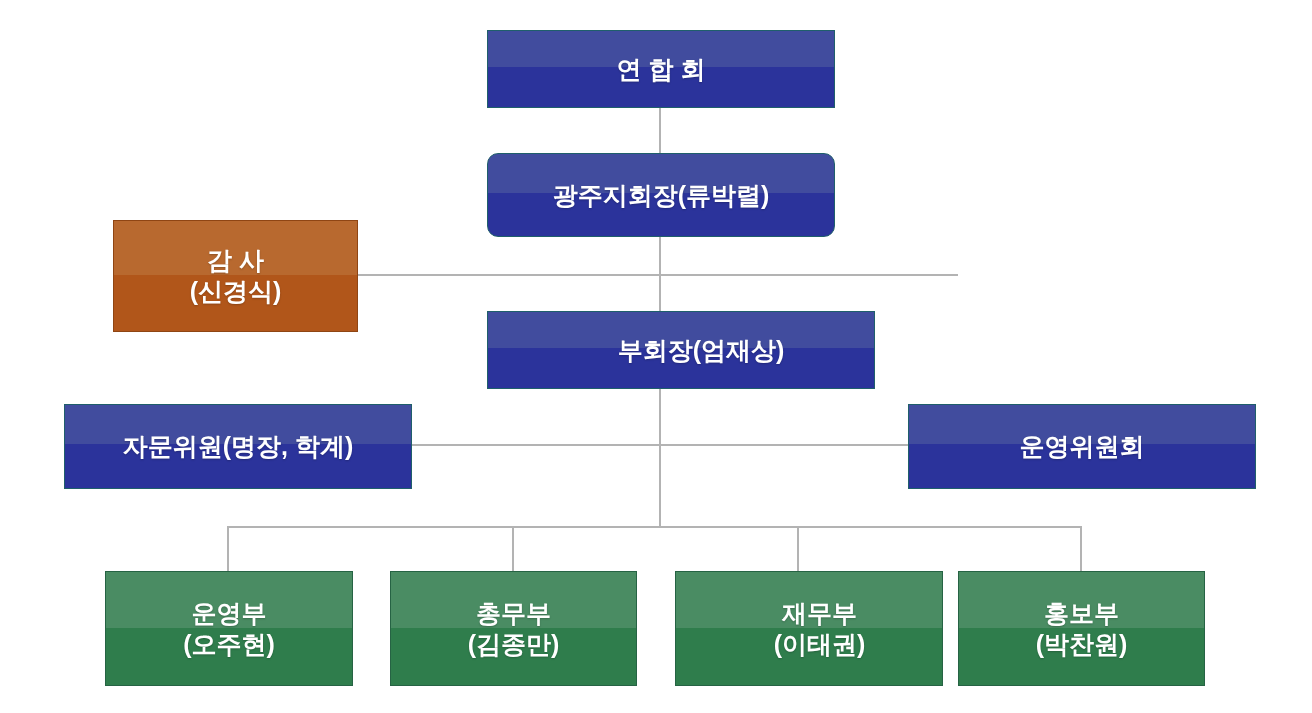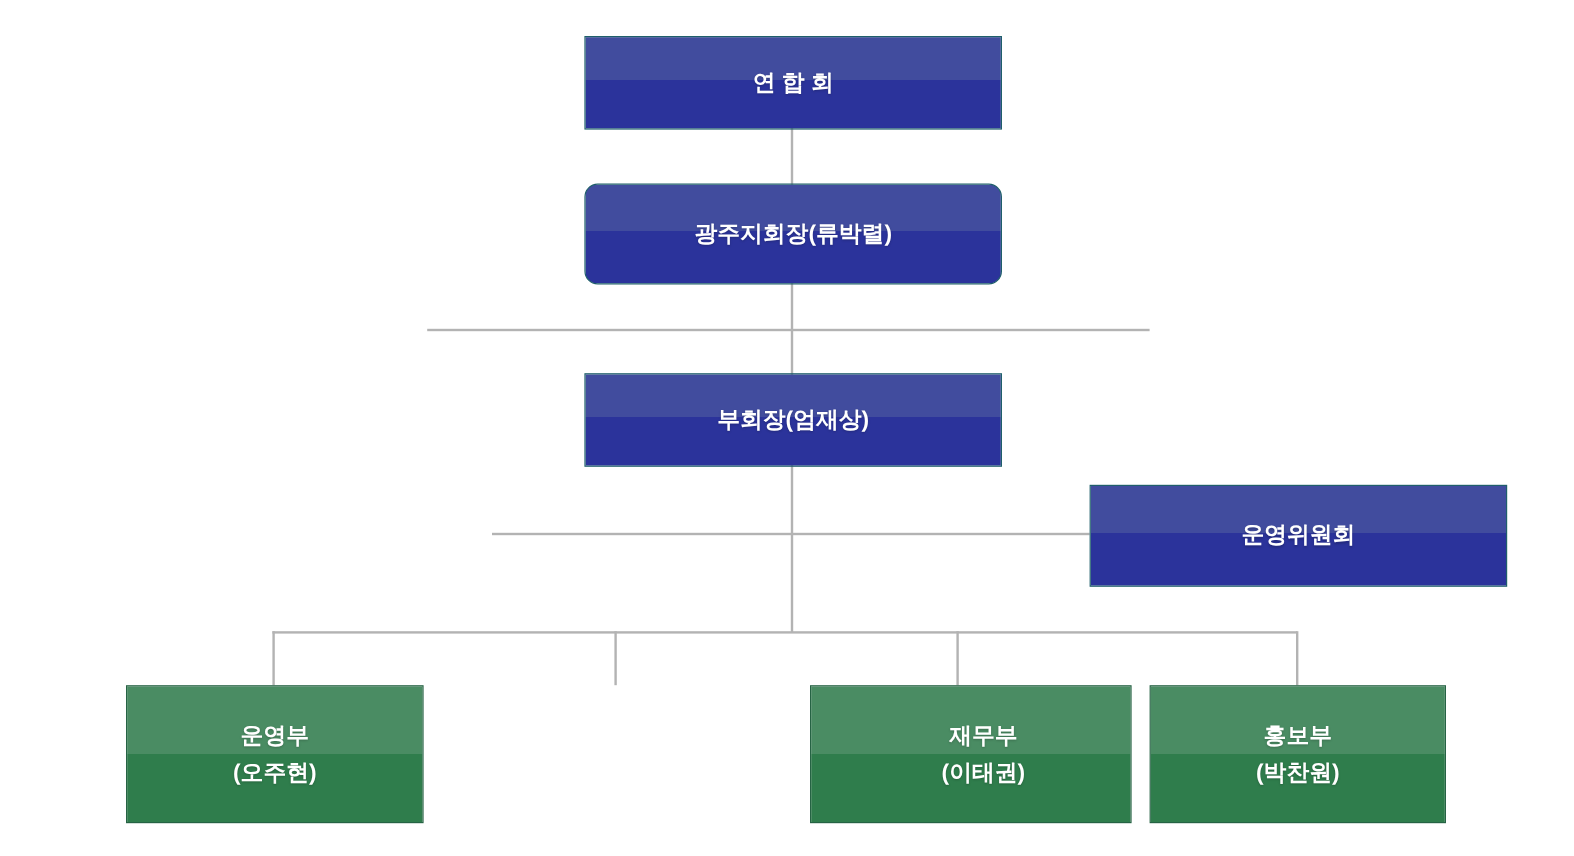--- a/index.html
+++ b/index.html
@@ -14,42 +14,42 @@
     position:relative;width:1312px;height:713px;background:#ffffff;overflow:hidden;
   }
   
   .line{position:absolute;background:var(--connector);z-index:1;}
   .h-line{height:2px;}
   .v-line{width:2px;}
   
   .node{
     position:absolute;z-index:2;display:flex;flex-direction:column;
     align-items:center;justify-content:center;
-    color:#ffffff;font-weight:bold;font-size:19px;text-align:center;
+    color:#ffffff;font-weight:bold;font-size:25px;text-align:center;
     text-shadow:0 1px 2px rgba(0,0,0,0.22);
   }
   .node .line-txt{line-height:31px;white-space:nowrap;}
   .node.blue{
     background:linear-gradient(to bottom,var(--blue-top) 0,var(--blue-top) 47%,var(--blue-bottom) 47%,var(--blue-bottom) 100%);
     border:1px solid #1f5f6b;
   }
   .node.orange{
     background:linear-gradient(to bottom,var(--orange-top) 0,var(--orange-top) 49%,var(--orange-bottom) 49%,var(--orange-bottom) 100%);
     border:1px solid #8f4513;
   }
   .node.green{
     background:linear-gradient(to bottom,var(--green-top) 0,var(--green-top) 50%,var(--green-bottom) 50%,var(--green-bottom) 100%);
     border:1px solid #266344;
   }
   
   .n-federation   {left:487px;top:30px; width:346px;height:76px;}
   .n-chapter-head {left:487px;top:153px;width:346px;height:82px;border-radius:11px;}
   .n-auditor      {left:113px;top:220px;width:243px;height:110px;}
   .n-advisory-board{left:958px;top:220px;width:245px;height:110px;}
-  .n-vice-chair   {left:487px;top:311px;width:346px;height:76px;}
+  .n-vice-chair   {left:487px;top:311px;width:346px;height:76px;padding-left:40px;}
   .n-advisory-mem {left:64px; top:404px;width:346px;height:83px;}
   .n-steering     {left:908px;top:404px;width:346px;height:83px;}
   .n-dept-1{left:105px;top:571px;width:246px;height:113px;}
   .n-dept-2{left:390px;top:571px;width:245px;height:113px;}
   .n-dept-3{left:675px;top:571px;width:245px;height:113px;padding-left:21px;}
   .n-dept-4{left:958px;top:571px;width:245px;height:113px;}
   
   .stem-main {left:659px;top:106px;height:421px;}         
   .h-audit   {left:356px;top:274px;width:602px;}          
   .h-advis   {left:410px;top:444px;width:498px;}          
@@ -74,32 +74,43 @@
   <div class="line v-line drop-4"></div>
 
   <div class="node blue n-federation">
     <span class="line-txt">연 합 회</span>
   </div>
 
   <div class="node blue n-chapter-head">
     <span class="line-txt">광주지회장(류박렬)</span>
   </div>
 
+  <div class="node orange n-auditor">
+    <span class="line-txt">감 사</span>
+    <span class="line-txt">(신경식)</span>
+  </div>
 
   <div class="node blue n-vice-chair">
     <span class="line-txt">부회장(엄재상)</span>
   </div>
 
+  <div class="node blue n-advisory-mem">
+    <span class="line-txt">자문위원(명장, 학계)</span>
+  </div>
   <div class="node green n-dept-1">
     <span class="line-txt">운영부</span>
     <span class="line-txt">(오주현)</span>
   </div>
 
   <div class="node blue n-steering">
     <span class="line-txt">운영위원회</span>
+  </div>
+  <div class="node green n-dept-2">
+    <span class="line-txt">총무부</span>
+    <span class="line-txt">(김종만)</span>
   </div>
   <div class="node green n-dept-3">
     <span class="line-txt">재무부</span>
     <span class="line-txt">(이태권)</span>
   </div>
   <div class="node green n-dept-4">
     <span class="line-txt">홍보부</span>
     <span class="line-txt">(박찬원)</span>
   </div>
 

